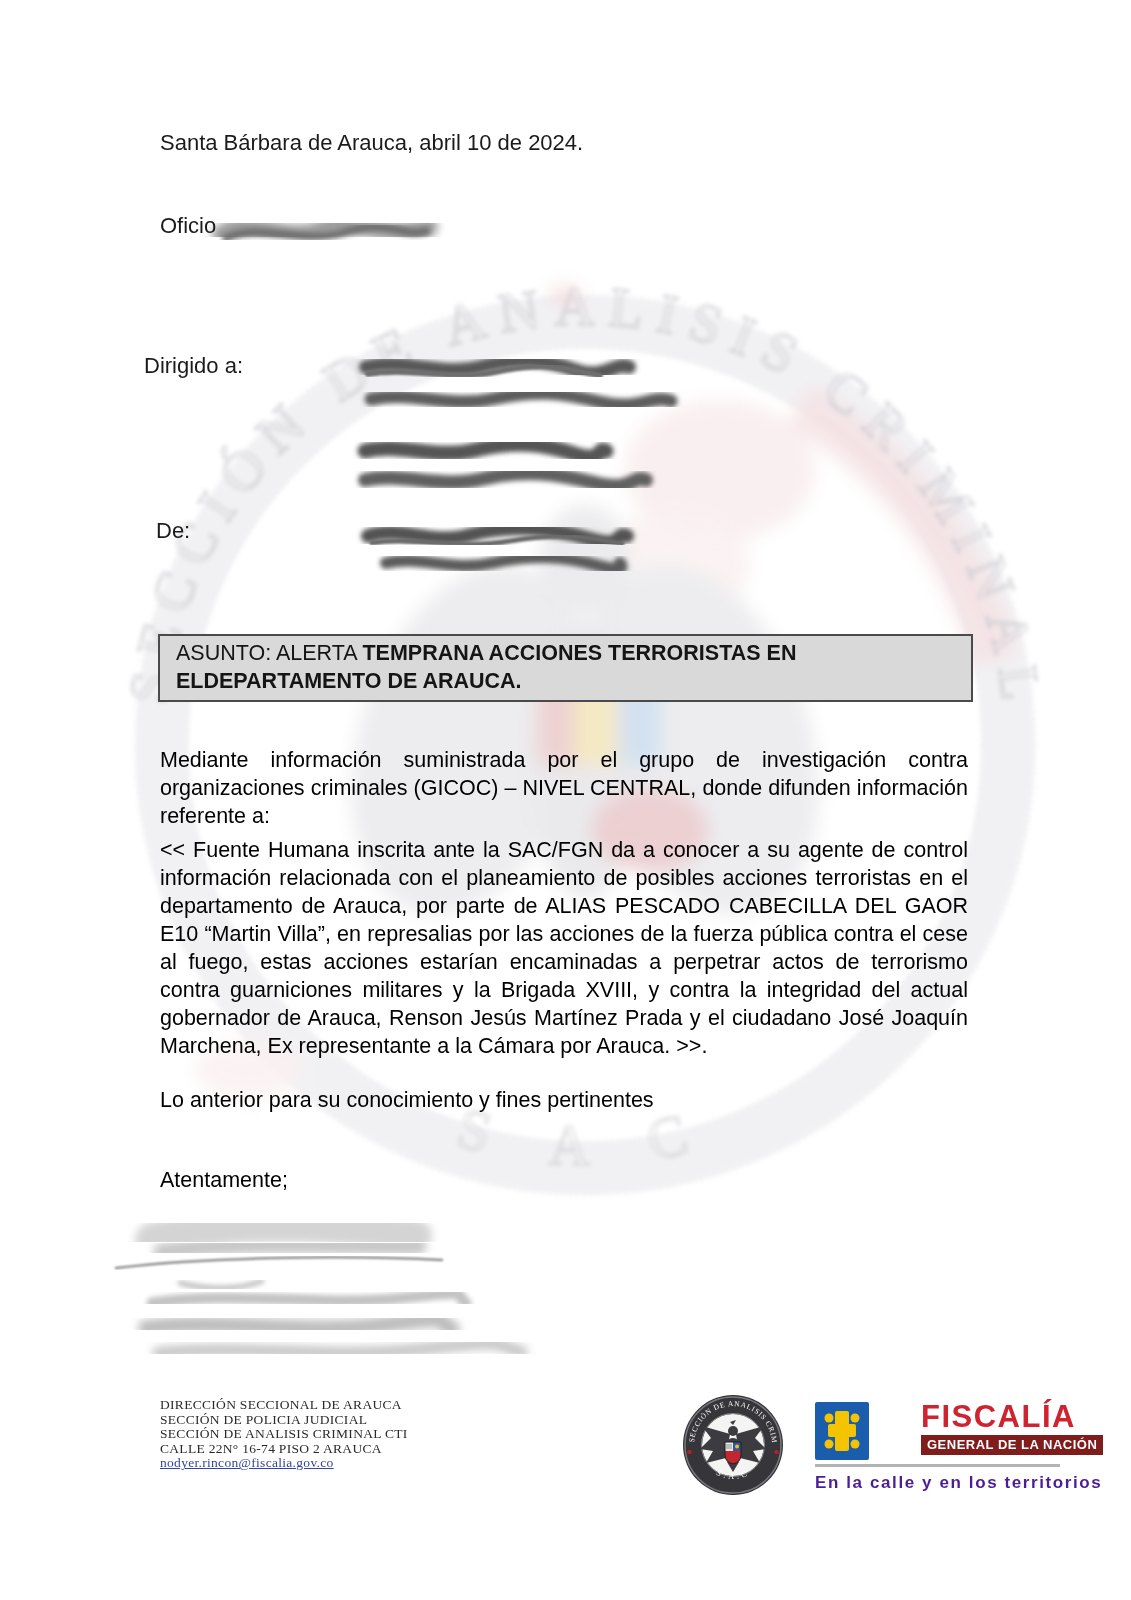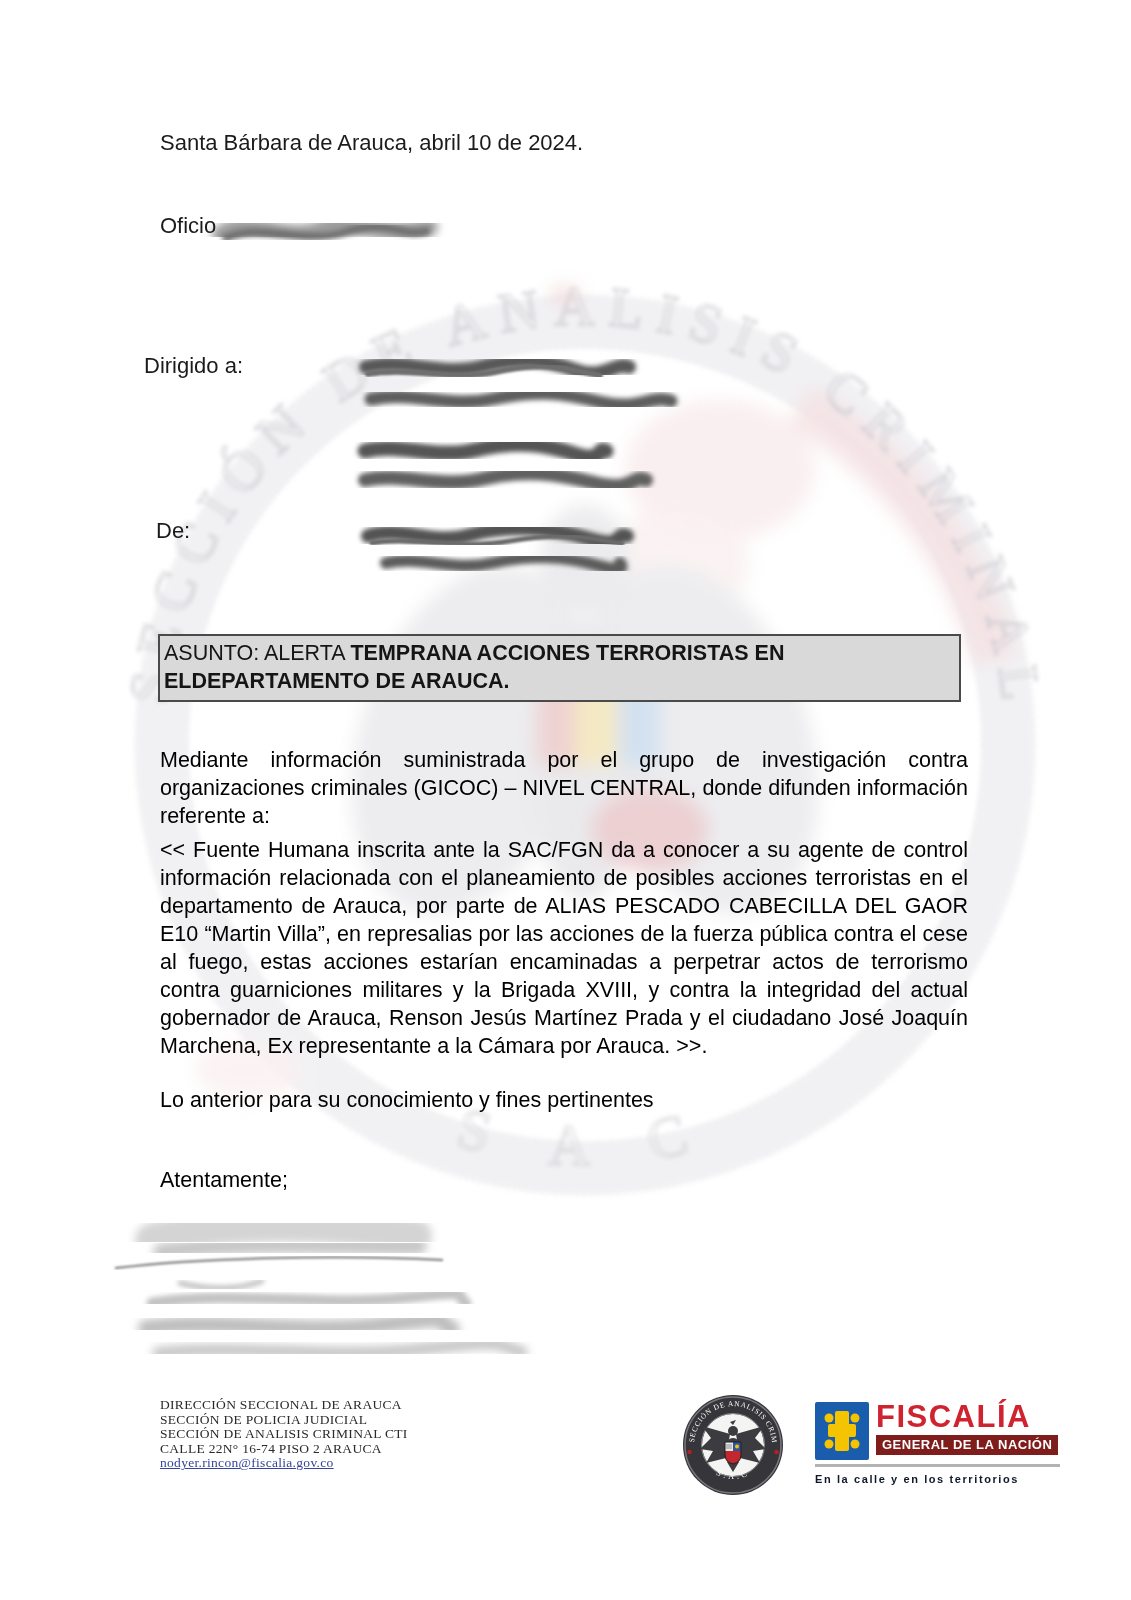--- a/index.html
+++ b/index.html
@@ -12,57 +12,57 @@
     color:#1b1b1b;
   }
   .abs{position:absolute;}
   .bodytext{font-size:21.5px;line-height:28px;color:#000000;}
   .label{font-size:22px;color:#1b1b1b;}
   .justify{text-align:justify;text-justify:inter-word;}
   .subject-box{
     left:158px;top:634px;width:785px;
     background:#d9d9d9;
     border:2px solid #4a4a4a;
-    padding:3px 10px 5px 4px;
+    padding:3px 10px 5px 16px;
     font-size:21.5px;line-height:28px;
     color:#151515;
   }
   .subject-box b{font-weight:bold;}
   .footer-address{
     left:160px;top:1398px;width:300px;
     font-family:"Liberation Serif",serif;
     font-size:13.5px;line-height:14.6px;
     color:#2a2a2a;letter-spacing:0.3px;
   }
   .email{
     color:#35459c;text-decoration:underline;cursor:pointer;
     font-family:"Liberation Serif",serif;font-size:13.5px;
   }
   
   .fg-logo{left:815px;top:1402px;width:248px;}
-  .fg-row{display:flex;align-items:flex-start;}
+  .fg-row{display:flex;align-items:flex-start;gap:45px;}
   .fg-square{
     width:54px;height:58px;border-radius:2px;
     display:flex;align-items:center;justify-content:center;
     flex:0 0 auto;
   }
   .fg-texts{margin-left:7px;}
   .fg-name{
     font-size:31px;font-weight:bold;letter-spacing:1.5px;
     line-height:30px;white-space:nowrap;
   }
   .fg-badge{
     margin-top:3px;padding:2px 6px 3px 6px;
     color:#ffffff;font-size:13px;font-weight:bold;
     letter-spacing:0.5px;white-space:nowrap;display:inline-block;
   }
   .fg-rule{margin-top:4px;width:245px;height:3px;background:#b3b3b3;}
   .fg-tagline{
-    margin-top:6px;font-size:11px;font-weight:bold;
-    color:#0f172a;letter-spacing:1.6px;white-space:nowrap;
+    margin-top:6px;font-size:17px;font-weight:bold;
+    color:#4c1d95;letter-spacing:1.6px;white-space:nowrap;
   }
 </style>
 </head>
 <body>
 
 <div class="page">
 
   <svg class="abs" style="left:0;top:0;" width="1131" height="1600" viewBox="0 0 1131 1600">
     <defs>
       <filter id="wmBlurSoft" x="-20%" y="-20%" width="140%" height="140%">

